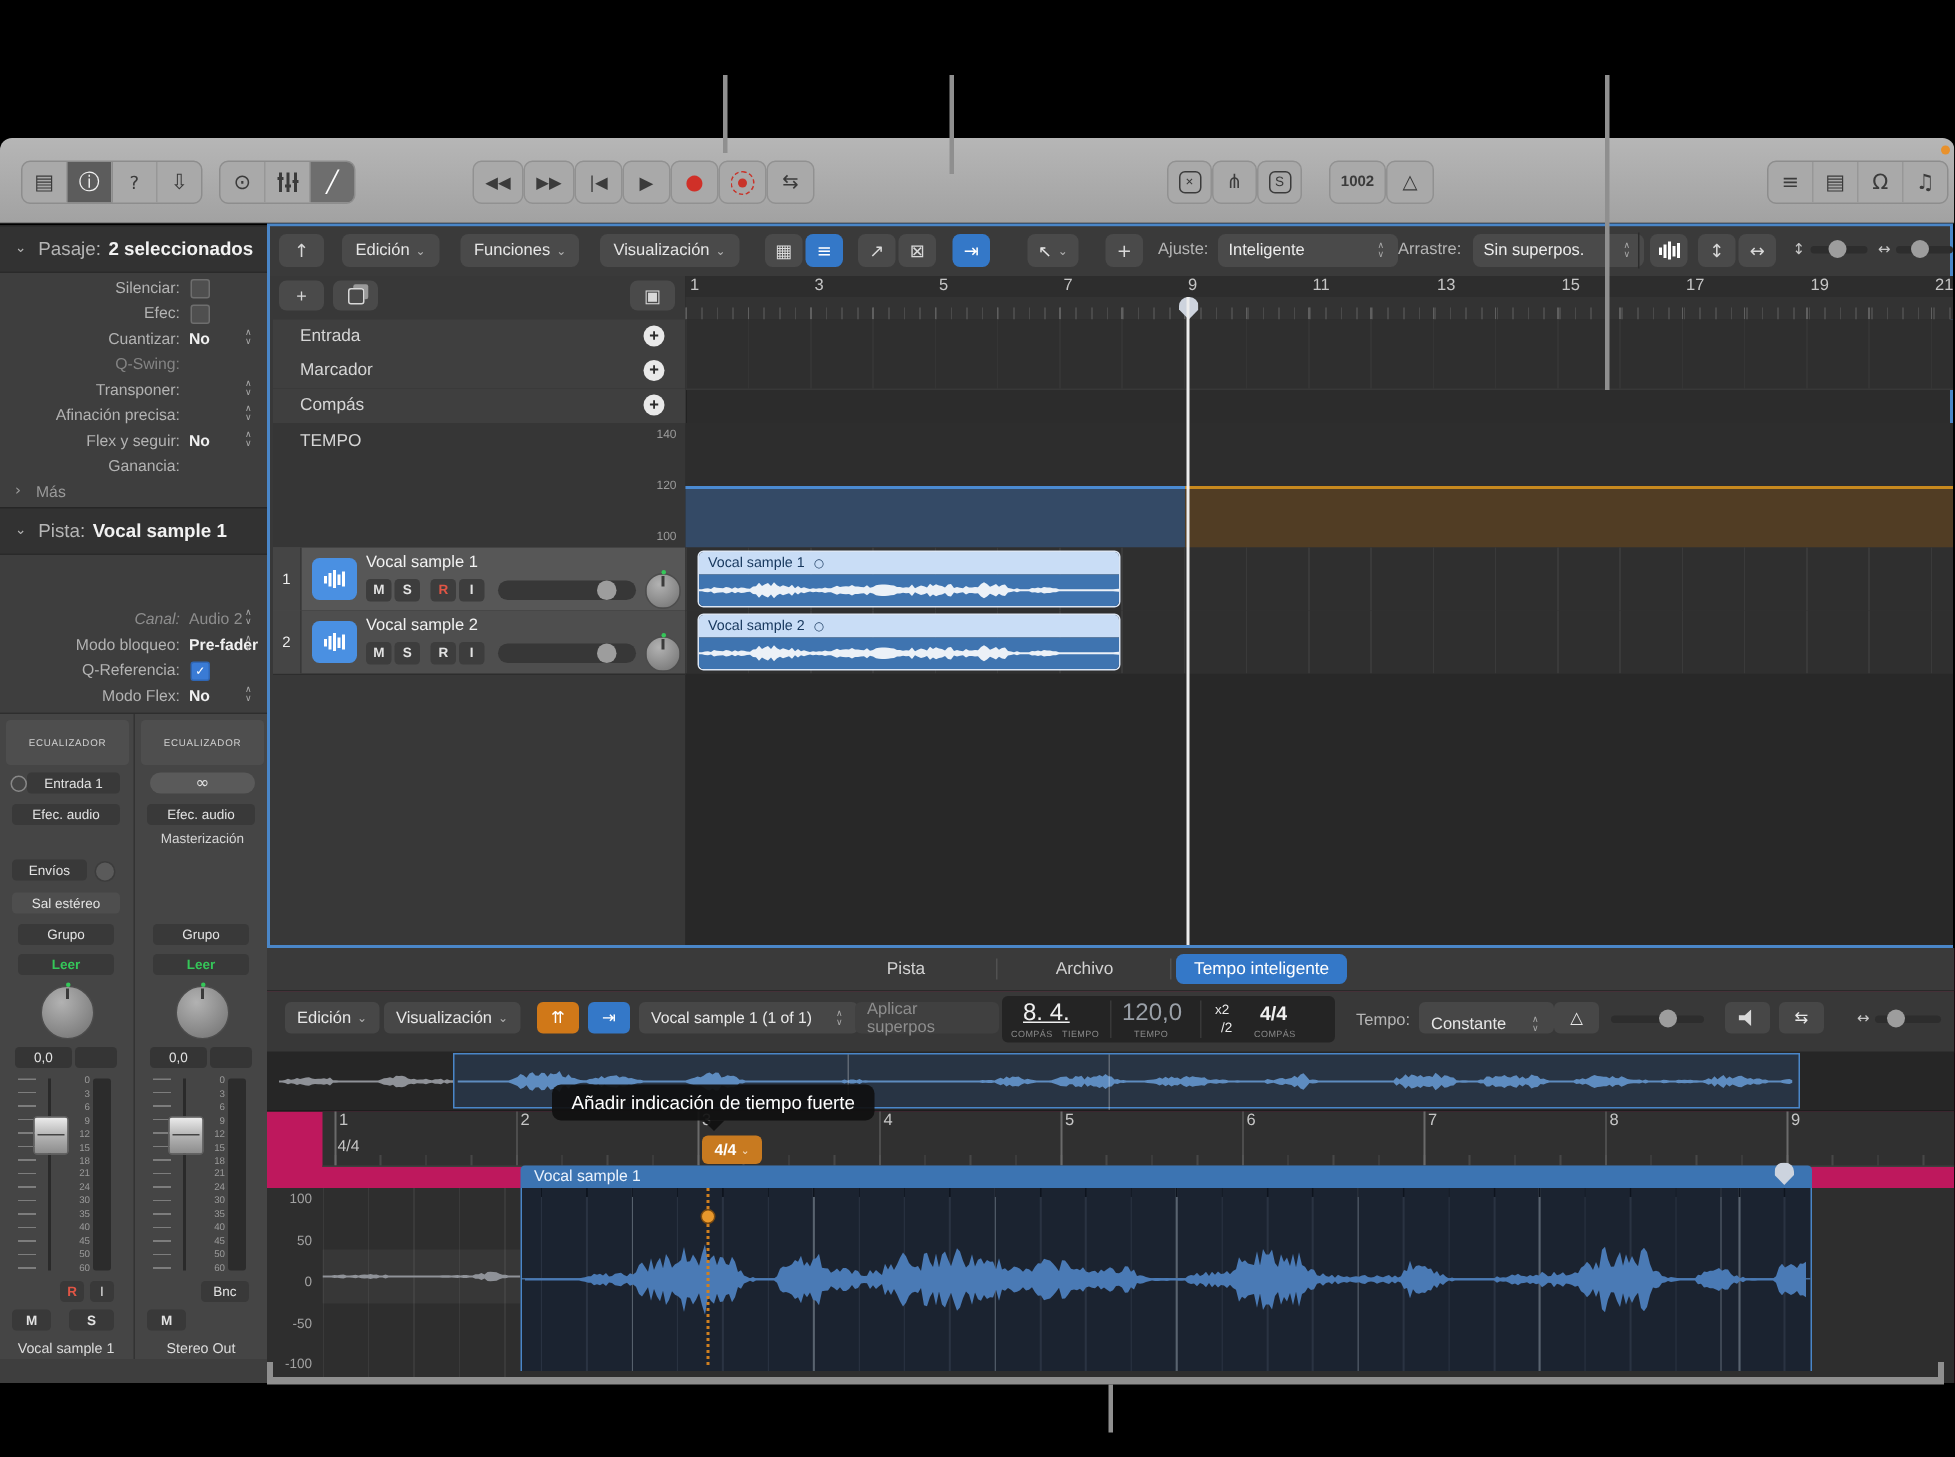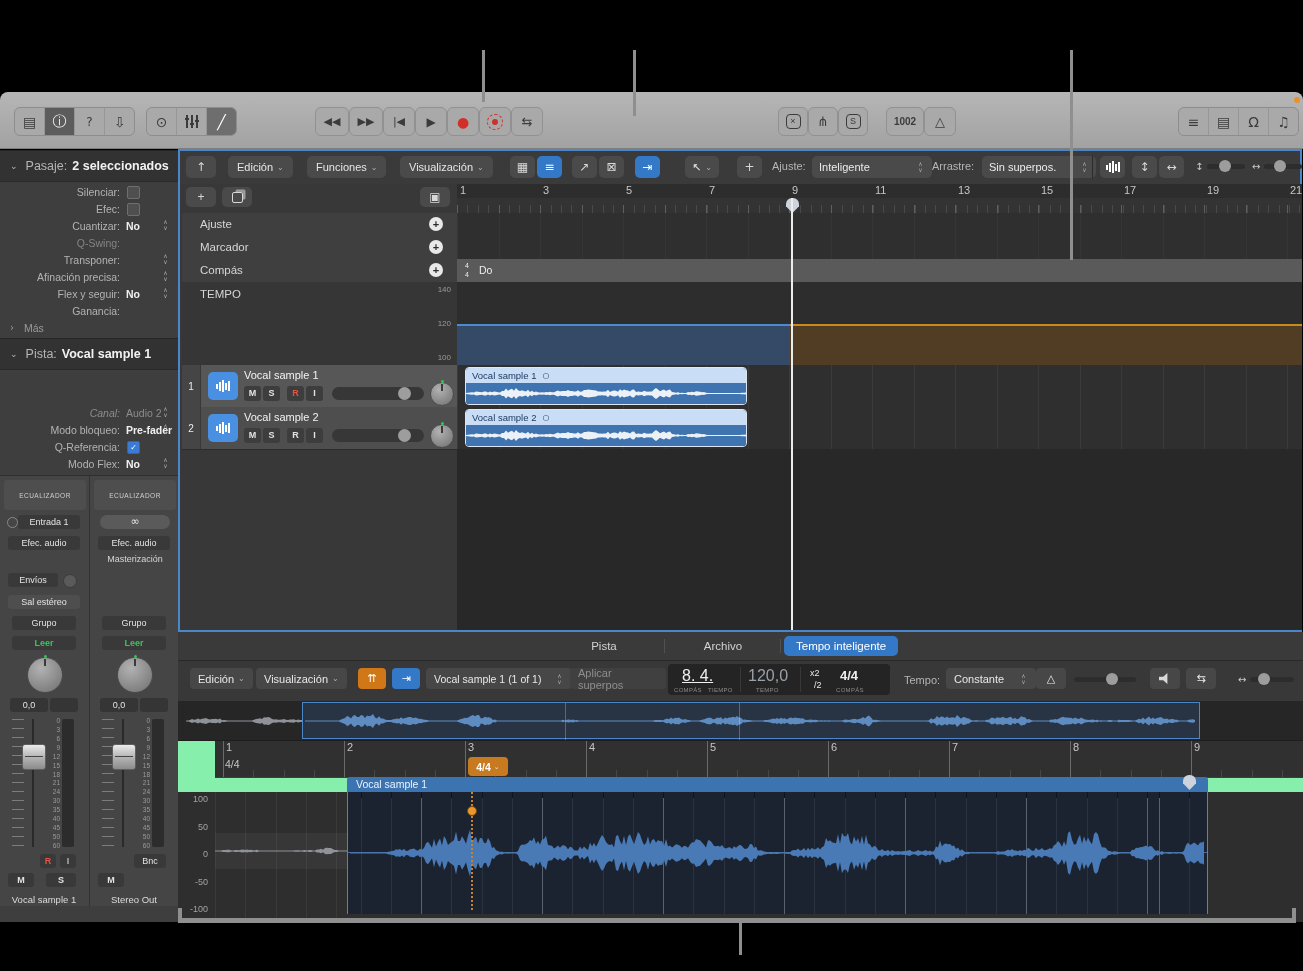--- a/index.html
+++ b/index.html
@@ -64,21 +64,21 @@
   .lane{position:absolute;left:277px;width:845px;border-bottom:1px solid #383838;background:#2f2f2f;}
   .bargrid{background-image:repeating-linear-gradient(90deg,#3a3a3a 0 1px,transparent 1px 41.5px);}
   .bargrid2{background-image:repeating-linear-gradient(90deg,#353535 0 1px,transparent 1px 41.5px);}
   .rulnum{display:flex;color:#c6c6c6;font-size:11px;}
   .rulnum span{width:83px;flex:none;padding-left:3px;box-sizing:border-box;}
   .region{position:absolute;height:38px;border:1px solid #dce6f4;border-radius:4px;overflow:hidden;box-sizing:border-box;}
   .reghead{height:15px;background:#c9ddf6;color:#16365c;font-size:9.5px;display:flex;align-items:center;padding-left:6px;gap:6px;}
   .regbody{position:relative;height:21px;background:#3f74b0;}
   .drop{width:13px;height:15px;background:#ccd3de;border-radius:6px 6px 6px 6px;clip-path:polygon(0 0,100% 0,100% 55%,50% 100%,0 55%);}
   
-  #editor{left:178px;top:632px;width:1125px;height:290px;background:#86efac;}
+  #editor{left:178px;top:632px;width:1125px;height:290px;background:#be185d;}
   .tab{position:absolute;top:4px;height:20px;font-size:11.5px;color:#d2d2d2;display:flex;align-items:center;justify-content:center;}
   .tab.sel{background:#3478c8;border-radius:5px;color:#fff;padding:0 12px;}
   .ebtn{position:absolute;top:7px;height:21px;background:#474747;border-radius:4px;color:#e8e8e8;font-size:11px;display:flex;align-items:center;justify-content:center;gap:4px;padding:0 8px;}
   .elcd{position:absolute;left:490px;top:3px;width:222px;height:31px;background:#242424;border-radius:4px;color:#ececec;}
   .elab{position:absolute;font-size:6px;color:#8a8a8a;letter-spacing:.3px;}
   .erul{display:flex;color:#c6c6c6;font-size:11px;}
   .erul span{width:121px;flex:none;padding-left:3px;box-sizing:border-box;}
   
   .callout{background:#8f8f8f;}
   
@@ -379,21 +379,21 @@
     </div>
 
     <div class="a" style="left:0;top:33px;width:277px;height:446px;background:#383838;border-right:1px solid #222;">
       <div class="tool" style="left:6px;top:3px;width:30px;height:20px;">+</div>
       <div class="tool" style="left:42px;top:3px;width:30px;height:20px;">
           <span style="width:9px;height:9px;border:1.5px solid #d8d8d8;border-radius:2px;box-shadow:3px -3px 0 -0.5px #9a9a9a;"></span>
         </div>
       <div class="tool ic" style="left:240px;top:3px;width:30px;height:20px;">▣</div>
     </div>
 
-    <div class="gtrack" style="top:62px;height:23px;line-height:23px;"><span style="margin-left:18px;">Ajuste</span><span class="gplus">+</span></div>
+    <div class="gtrack" style="top:62px;height:23px;line-height:23px;"><span style="margin-left:18px;">Entrada</span><span class="gplus">+</span></div>
     <div class="gtrack" style="top:85px;height:23px;line-height:23px;"><span style="margin-left:18px;">Marcador</span><span class="gplus">+</span></div>
     <div class="gtrack" style="top:108px;height:23px;line-height:23px;"><span style="margin-left:18px;">Compás</span><span class="gplus">+</span></div>
     <div class="gtrack" style="top:131px;height:83px;background:#363636;">
       <span style="position:absolute;left:18px;top:6px;">TEMPO</span>
       <div style="position:absolute;right:6px;top:3px;bottom:3px;display:flex;flex-direction:column;justify-content:space-between;align-items:flex-end;font-size:8px;color:#9b9b9b;">
           <span>140</span>
           <span>120</span>
           <span>100</span>
         </div>
     </div>
@@ -444,24 +444,20 @@
           <span>19</span>
           <span>21</span>
         </div>
     </div>
     <div class="a" style="left:277px;top:47px;width:845px;height:15px;background:#333;
         background-image:repeating-linear-gradient(90deg,#5f5f5f 0 1px,transparent 1px 41.5px),repeating-linear-gradient(90deg,#4a4a4a 0 1px,transparent 1px 10.4px);background-size:100% 8px;background-position:0 100%;background-repeat:repeat-x;"></div>
     <div class="drop" style="position:absolute;left:606px;top:47px;background:#cdd3dd;"></div>
 
     <div class="lane bargrid2" style="top:62px;height:23px;"></div>
     <div class="lane bargrid2" style="top:85px;height:23px;"></div>
-    <div class="lane" style="top:108px;height:23px;background:#5a5a5a;">
-      <span style="position:absolute;left:8px;top:2px;font-size:7px;line-height:9px;color:#ededed;text-align:center;"><span>4</span><br><span>4</span></span>
-      <span style="position:absolute;left:22px;top:5px;font-size:10.5px;color:#ededed;">Do</span>
-    </div>
     <div class="lane bargrid" style="top:131px;height:83px;background:#2d2d2d;">
       <div style="position:absolute;left:0;top:42px;width:333px;height:41px;background:rgba(58,98,150,.55);border-top:2.5px solid #4a8ad2;box-sizing:border-box;"></div>
       <div style="position:absolute;left:333px;top:42px;width:512px;height:41px;background:rgba(118,78,28,.5);border-top:2.5px solid #c8891e;box-sizing:border-box;"></div>
     </div>
 
     <div class="lane bargrid" style="top:214px;height:42px;"></div>
     <div class="lane bargrid" style="top:256px;height:42px;"></div>
     <div class="lane bargrid2" style="top:298px;height:181px;background:#282828;border-bottom:none;"></div>
 
     <div class="region" style="left:285px;top:216px;width:282px;">
@@ -528,21 +524,21 @@
         <span class="a" style="left:72px;top:3px;bottom:3px;width:1px;background:#383838;"></span>
         <span class="a" style="left:80px;top:3px;font-size:16px;color:#9aa0a8;">120,0</span>
         <span class="elab" style="left:88px;bottom:2px;">TEMPO</span>
         <span class="a" style="left:132px;top:3px;bottom:3px;width:1px;background:#383838;"></span>
         <span class="a" style="left:142px;top:4px;font-size:9px;color:#e8e8e8;">x2</span>
         <span class="a" style="left:146px;top:16px;font-size:9px;color:#e8e8e8;">/2</span>
         <span class="a" style="left:172px;top:4px;font-size:13px;font-weight:bold;color:#f0f0f0;">4/4</span>
         <span class="elab" style="left:168px;bottom:2px;">COMPÁS</span>
       </div>
       <span class="a" style="left:726px;top:13px;font-size:11px;color:#b5b5b5;">Tempo:</span>
-      <div class="ebtn" style="left:768px;width:74px;justify-content:space-between;">
+      <div class="ebtn" style="left:768px;width:74px;justify-content:space-between;align-items:flex-end;">
           <span>Constante</span>
           <span class="istep" style="position:static;"></span>
         </div>
       <div class="ebtn ic" style="left:858px;width:14px;">△</div>
       <div class="zslider" style="left:896px;top:12px;">
           <span class="zpill" style="width:62px;">
             <i style="left:32px;"></i>
           </span>
         </div>
       <div class="ebtn" style="left:972px;width:14px;">
@@ -626,13 +622,14 @@
   </div>
 
   <div class="a callout" style="left:482px;top:50px;width:3px;height:52px;"></div>
   <div class="a callout" style="left:633px;top:50px;width:3px;height:66px;"></div>
   <div class="a callout" style="left:1070px;top:50px;width:3px;height:210px;z-index:50;"></div>
   <div class="a callout" style="left:178px;top:918px;width:1118px;height:5px;z-index:50;"></div>
   <div class="a callout" style="left:178px;top:908px;width:4px;height:10px;z-index:50;"></div>
   <div class="a callout" style="left:1292px;top:908px;width:4px;height:10px;z-index:50;"></div>
   <div class="a callout" style="left:739px;top:923px;width:3px;height:32px;z-index:50;"></div>
 
+  <div class="a" id="tooltip"><span>Añadir indicación de tiempo fuerte</span></div>
 </div>
 
 </body></html>

